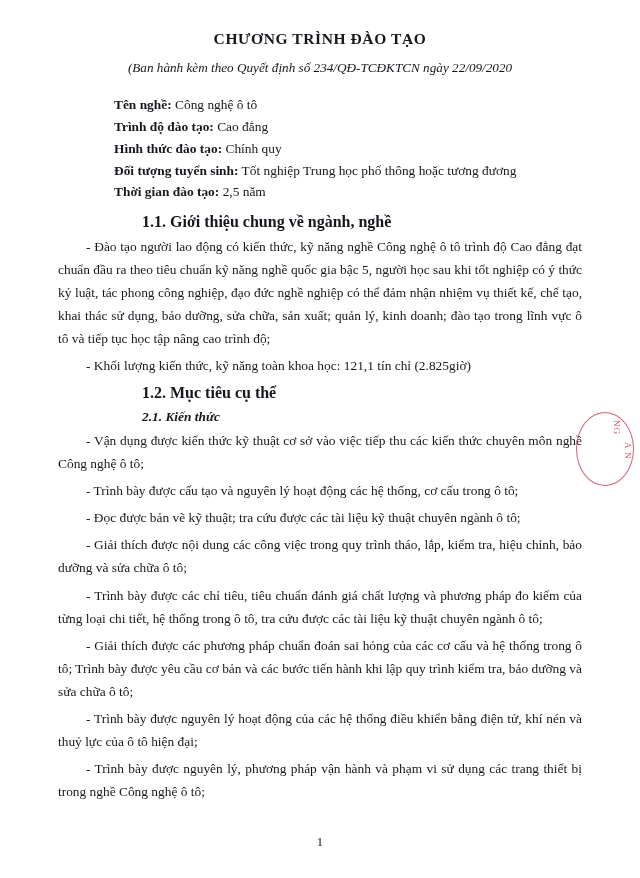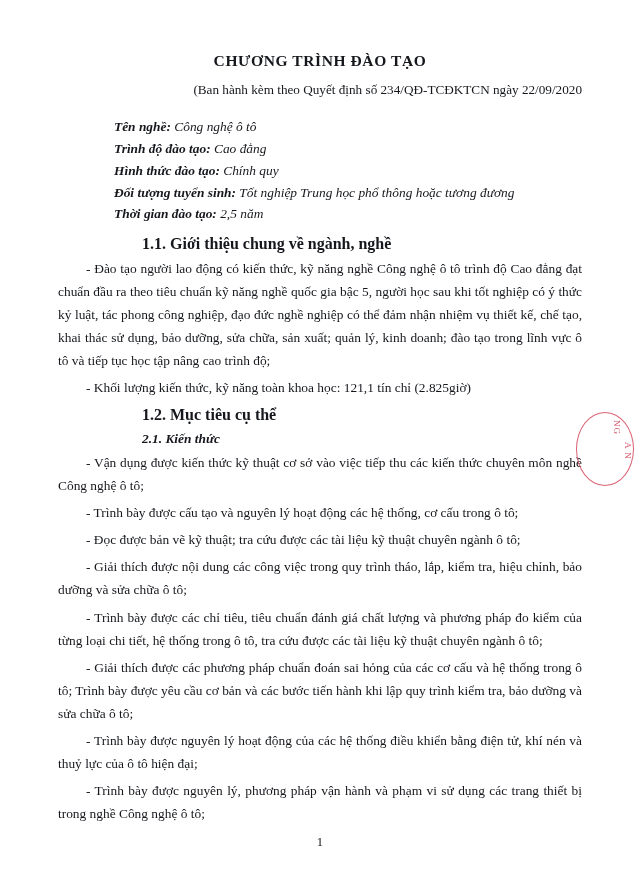--- a/index.html
+++ b/index.html
@@ -11,48 +11,48 @@
     width: 640px;
     height: 878px;
     position: relative;
     overflow: hidden;
     font-family: "Liberation Serif", serif;
     color: #15171c;
   }
   .page {
     position: absolute;
     inset: 0;
-    padding: 44px 58px 0 58px;
+    padding: 22px 58px 0 58px;
     box-sizing: border-box;
   }
   .doc-title {
     text-align: center;
     font-weight: bold;
     font-size: 15.5px;
     letter-spacing: 0.6px;
     margin: 8px 0 10px 0;
   }
   .subtitle {
-    text-align: right;
+    text-align: center;
+    font-style: italic;
     font-size: 13.2px;
     line-height: 1.55;
     margin: 0 0 16px 0;
   }
   .subtitle .line2 {
     display: block;
   }
   .meta {
     margin: 0 0 10px 0;
     padding-left: 56px;
   }
   .meta-row {
     font-size: 13.4px;
     line-height: 1.62;
     white-space: nowrap;
-    font-style: italic;
   }
   .meta-label {
     font-weight: bold;
   }
   .meta-value {
     font-weight: normal;
   }
   .h1 {
     font-weight: bold;
     font-size: 13.4px;

